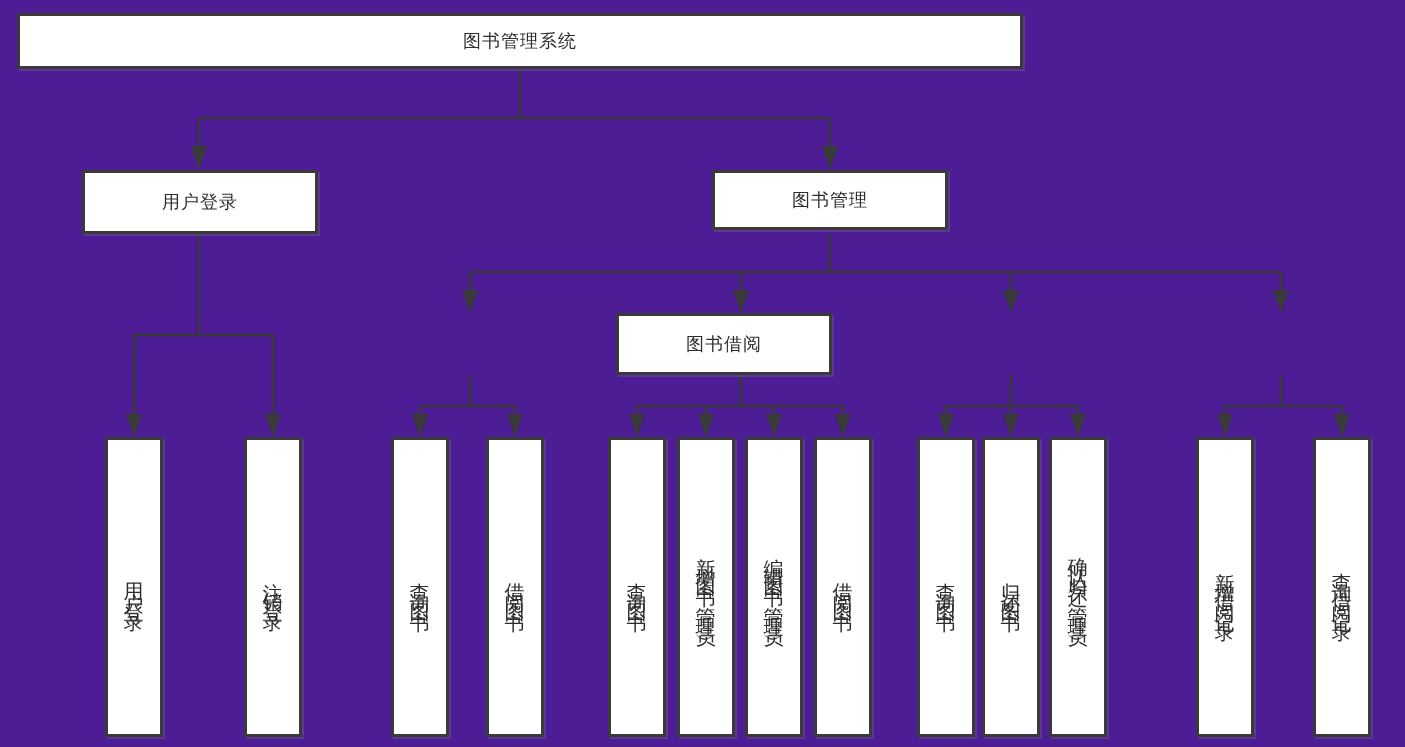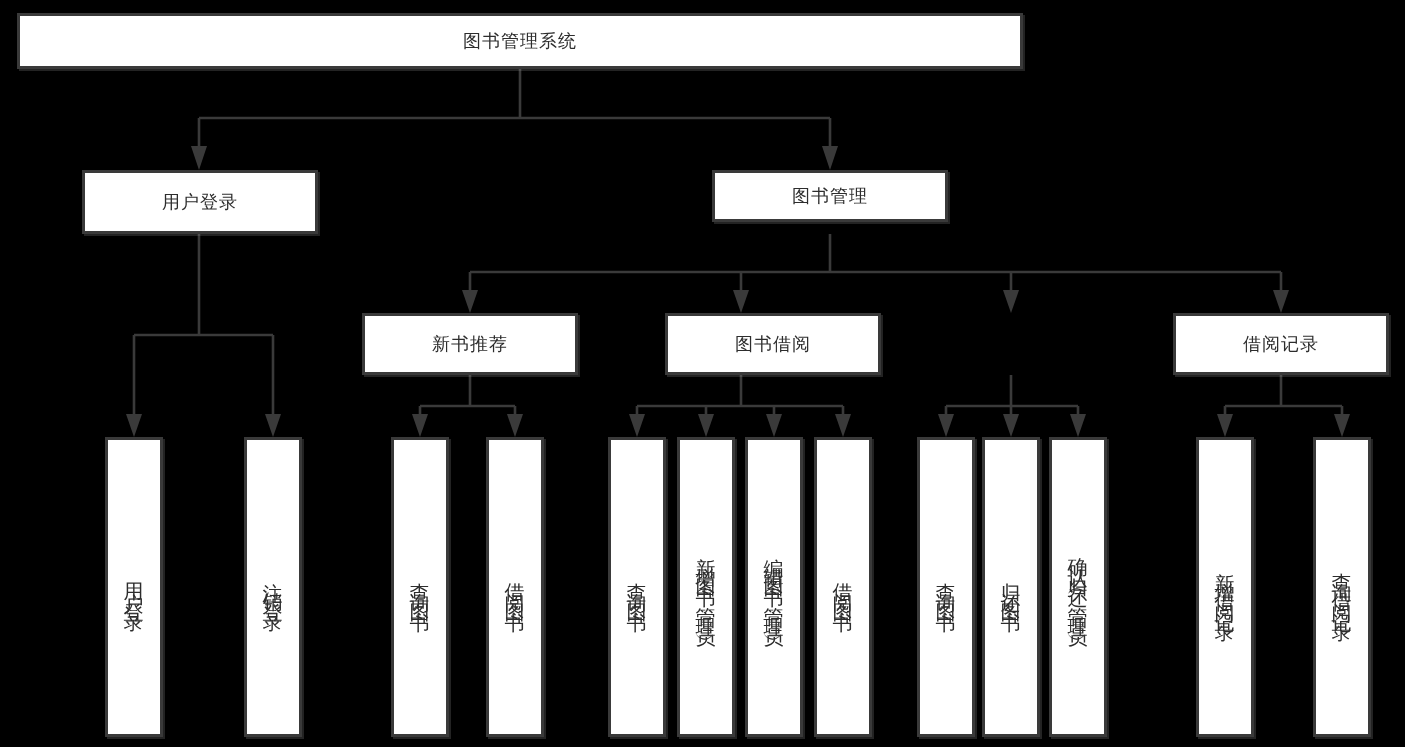--- a/index.html
+++ b/index.html
@@ -1,19 +1,19 @@
 <!DOCTYPE html>
 <html><head>
 <meta charset="utf-8">
 <style>
   html,body{margin:0;padding:0;background:#ffffff;}
   #canvas{
     position:relative;
     width:1405px;height:747px;
-    background:#000000;
+    background:#4c1d95;
     font-family:"Liberation Sans","DejaVu Sans",sans-serif;
     overflow:hidden;
   }
   #wires{position:absolute;left:0;top:0;width:1405px;height:747px;}
   .node{
     position:absolute;
     box-sizing:border-box;
     border:3px solid #3a3a3a;
     background:#ffffff;
     color:#2d2d2d;
@@ -29,25 +29,25 @@
     writing-mode:vertical-rl;
     text-orientation:mixed;
     font-size:20px;
     letter-spacing:10px;
     line-height:1;
   }
   
   .n-root{left:17px;top:13px;width:1006px;height:56px;}
   
   .n-user-login{left:82px;top:170px;width:236px;height:64px;}
-  .n-book-mgmt{left:712px;top:170px;width:236px;height:52px;}
+  .n-book-mgmt{left:712px;top:170px;width:236px;height:60px;}
   
   .n-l3{top:313px;width:216px;height:62px;}
   .n-newrec{left:362px;}
-  .n-borrow{left:665px;text-align:right;}
+  .n-borrow{left:616px;text-align:right;}
   .n-current{left:903px;}
   .n-record{left:1173px;}
   
   .leaf{top:437px;width:58px;height:300px;}
   .x-105{left:105px;} .x-244{left:244px;}
   .x-391{left:391px;} .x-486{left:486px;}
   .x-608{left:608px;} .x-677{left:677px;} .x-745{left:745px;} .x-814{left:814px;}
   .x-917{left:917px;} .x-982{left:982px;} .x-1049{left:1049px;}
   .x-1196{left:1196px;} .x-1313{left:1313px;}
   .watermark{
@@ -109,23 +109,21 @@
       <polygon points="1217,414 1233,414 1225,437"></polygon>
       <polygon points="1334,414 1350,414 1342,437"></polygon>
     </g>
   </svg>
 
   <div class="node h-node n-root">图书管理系统</div>
 
   <div class="node h-node n-user-login">用户登录</div>
   <div class="node h-node n-book-mgmt">图书管理</div>
 
-  <div class="node h-node n-l3 n-newrec">新书推荐</div>
   <div class="node h-node n-l3 n-borrow">图书借阅</div>
-  <div class="node h-node n-l3 n-record">借阅记录</div>
 
   <div class="node v-node leaf x-105">用户登录</div>
   <div class="node v-node leaf x-244">注销登录</div>
 
   <div class="node v-node leaf x-391">查询图书</div>
   <div class="node v-node leaf x-486">借阅图书</div>
 
   <div class="node v-node leaf x-608">查询图书</div>
   <div class="node v-node leaf x-677">新增图书（管理员）</div>
   <div class="node v-node leaf x-745">编辑图书（管理员）</div>

